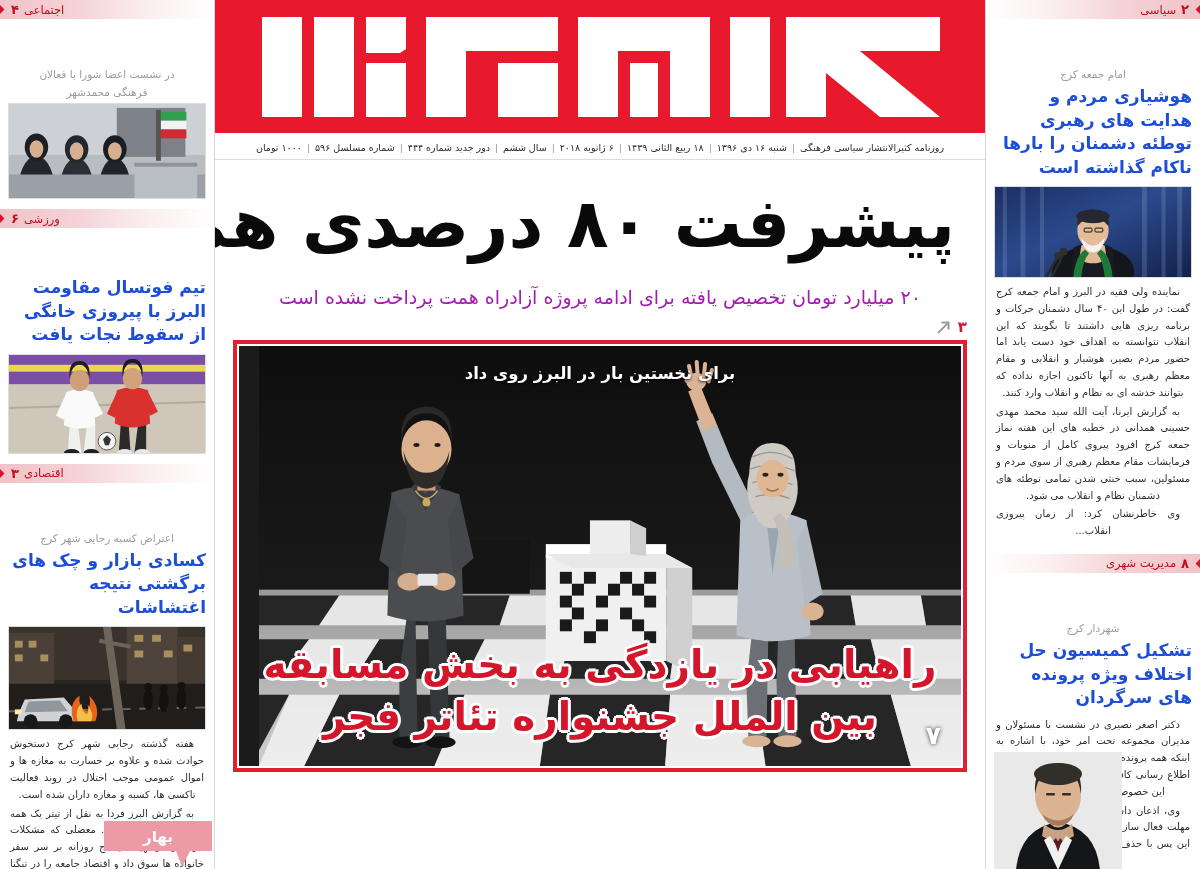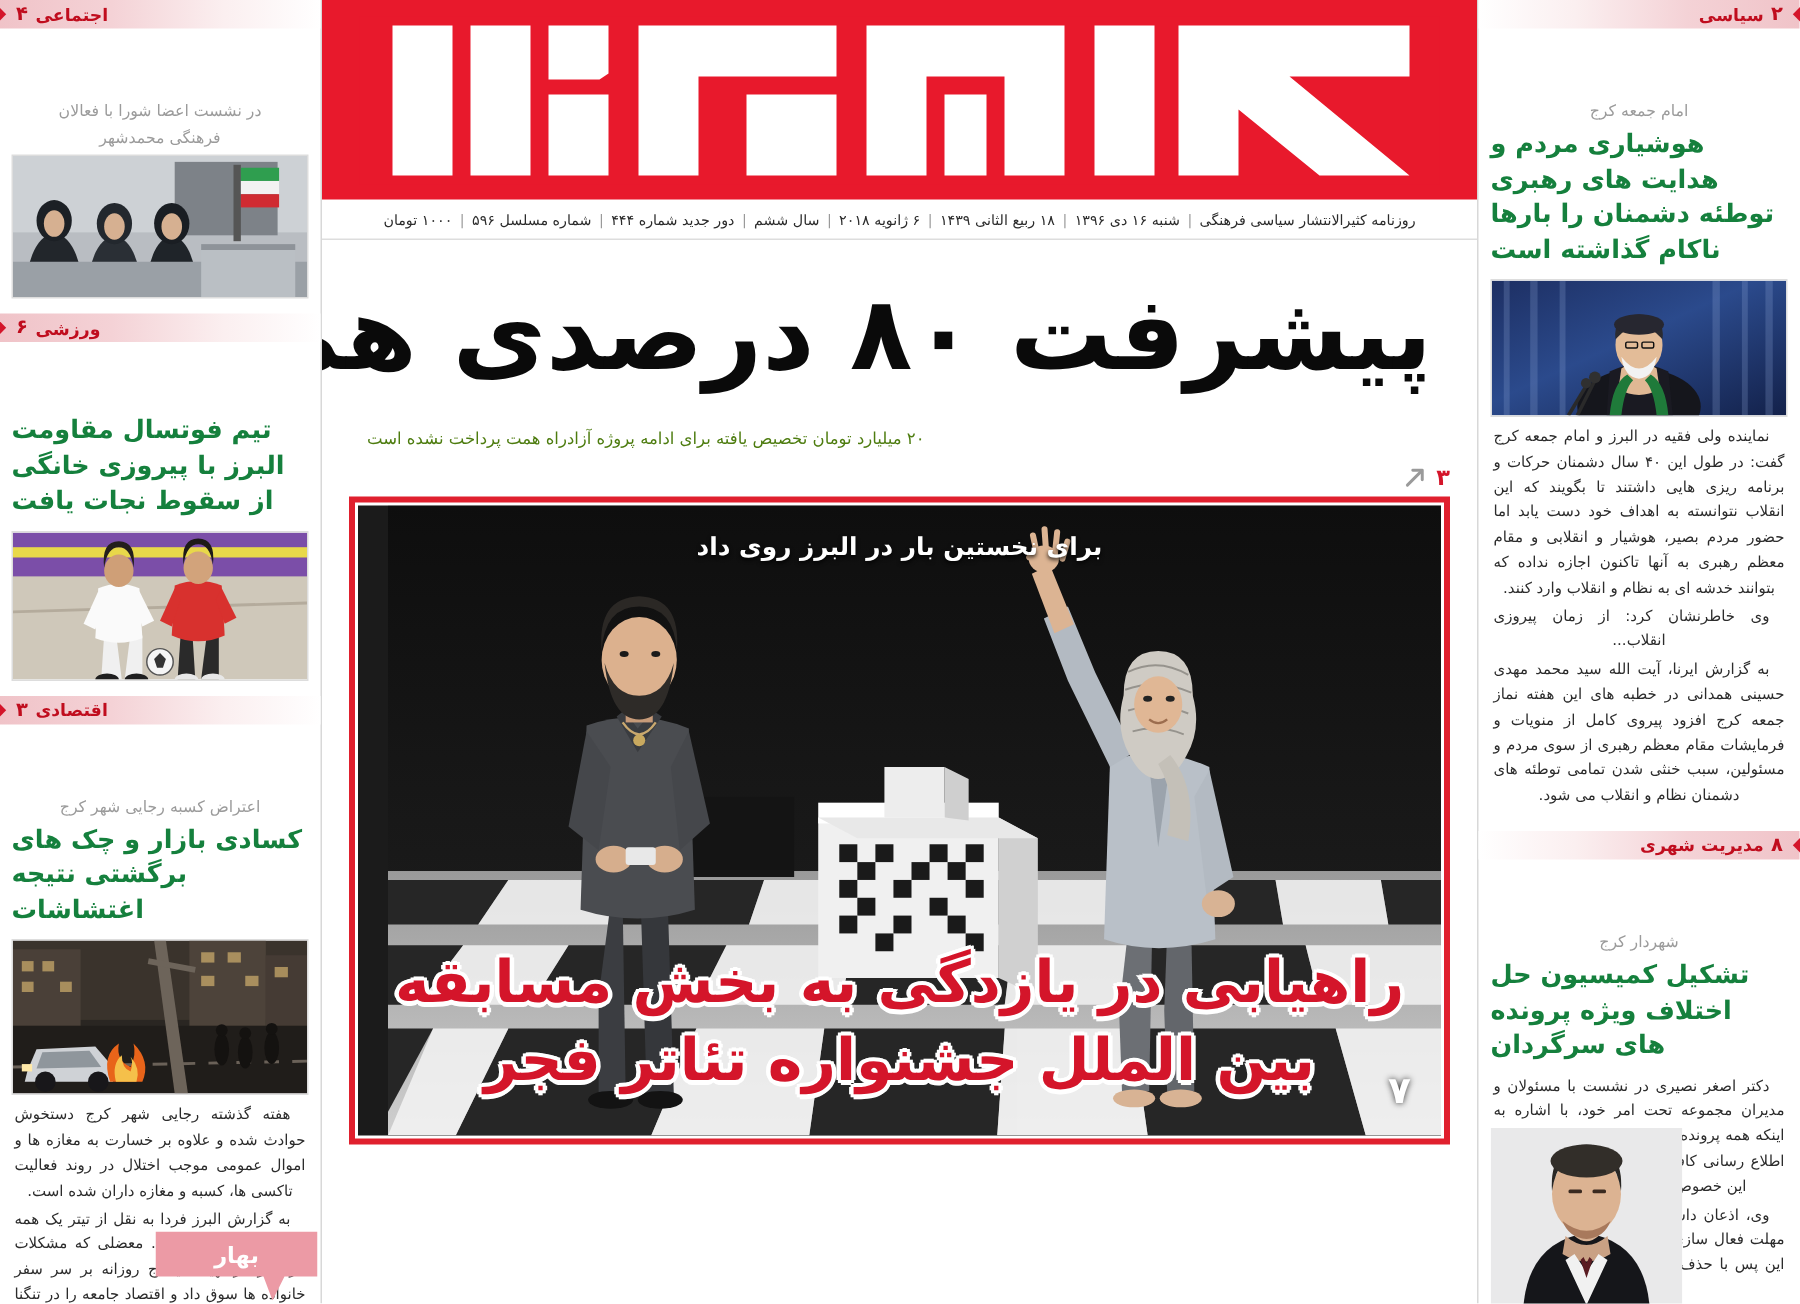--- a/index.html
+++ b/index.html
@@ -60,21 +60,21 @@
     background: linear-gradient(to left, #f0c3c8 0%, #f4d2d6 35%, #fbeff0 70%, #ffffff 100%);
     margin-bottom: 2px;
   }
   .sec-badge.flip {
     background: linear-gradient(to right, #f0c3c8 0%, #f4d2d6 35%, #fbeff0 70%, #ffffff 100%);
     justify-content: flex-end;
     padding: 0 10px 0 6px;
   }
   .sec-badge .sec-name {
     font-size: 11.5px;
-    font-weight: bold;
+    font-weight: normal;
     color: #c00d1e;
     letter-spacing: -0.2px;
   }
   .sec-badge .sec-num {
     font-size: 13px;
     font-weight: bold;
     color: #c00d1e;
     margin: 0 5px;
   }
   .diamond {
@@ -94,22 +94,22 @@
     font-size: 10.5px;
     color: #9b9b9b;
     text-align: center;
     line-height: 1.45;
     margin-bottom: 3px;
     font-weight: normal;
   }
   .side-head {
     font-size: 17px;
     font-weight: bold;
-    color: #15803d;
-    text-align: left;
+    color: #1d4ed8;
+    text-align: right;
     line-height: 1.38;
     letter-spacing: -0.3px;
     margin-bottom: 7px;
   }
   .side-photo {
     width: 100%;
     height: 92px;
     position: relative;
     overflow: hidden;
     border: 1px solid #ddd;
@@ -159,23 +159,23 @@
   .lead-head {
     font-size: 68px;
     font-weight: bold;
     text-align: center;
     color: #0a0a0a;
     line-height: 1.18;
     letter-spacing: -2px;
     white-space: nowrap;
   }
   .lead-sub {
-    font-size: 11px;
-    text-align: left;
-    color: #4d7c0f;
+    font-size: 19px;
+    text-align: center;
+    color: #a21caf;
     margin-top: 22px;
     letter-spacing: -0.4px;
     font-weight: 500;
   }
 
   
   .photo-head-row {
     display: flex;
     align-items: center;
     gap: 5px;
@@ -317,22 +317,22 @@
             <path d="M58 92 L70 68"></path>
               <path d="M52 92 L64 72"></path>
           </g>
           <circle cx="70" cy="66" r="4" fill="#303030"></circle>
           <circle cx="64" cy="70" r="3.5" fill="#303030"></circle>
         </svg>
       </div>
 
       <div class="body-text">
         <p>نماینده ولی فقیه در البرز و امام جمعه کرج گفت: در طول این ۴۰ سال دشمنان حرکات و برنامه ریزی هایی داشتند تا بگویند که این انقلاب نتوانسته به اهداف خود دست یابد اما حضور مردم بصیر، هوشیار و انقلابی و مقام معظم رهبری به آنها تاکنون اجازه نداده که بتوانند خدشه ای به نظام و انقلاب وارد کنند.</p>
+        <p>به گزارش ایرنا، آیت الله سید محمد مهدی حسینی همدانی در خطبه های این هفته نماز جمعه کرج افزود پیروی کامل از منویات و فرمایشات مقام معظم رهبری از سوی مردم و مسئولین، سبب خنثی شدن تمامی توطئه های دشمنان نظام و انقلاب می شود.</p>
         <p>وی خاطرنشان کرد: از زمان پیروزی انقلاب...</p>
-        <p>به گزارش ایرنا، آیت الله سید محمد مهدی حسینی همدانی در خطبه های این هفته نماز جمعه کرج افزود پیروی کامل از منویات و فرمایشات مقام معظم رهبری از سوی مردم و مسئولین، سبب خنثی شدن تمامی توطئه های دشمنان نظام و انقلاب می شود.</p>
       </div>
     </div>
 
     <div class="sec-badge" style="margin-top:14px;">
       <span class="diamond right-d"></span>
       <span class="sec-num">۸</span>
       <span class="sec-name">مدیریت شهری</span>
     </div>
 
     <div class="side-art">

